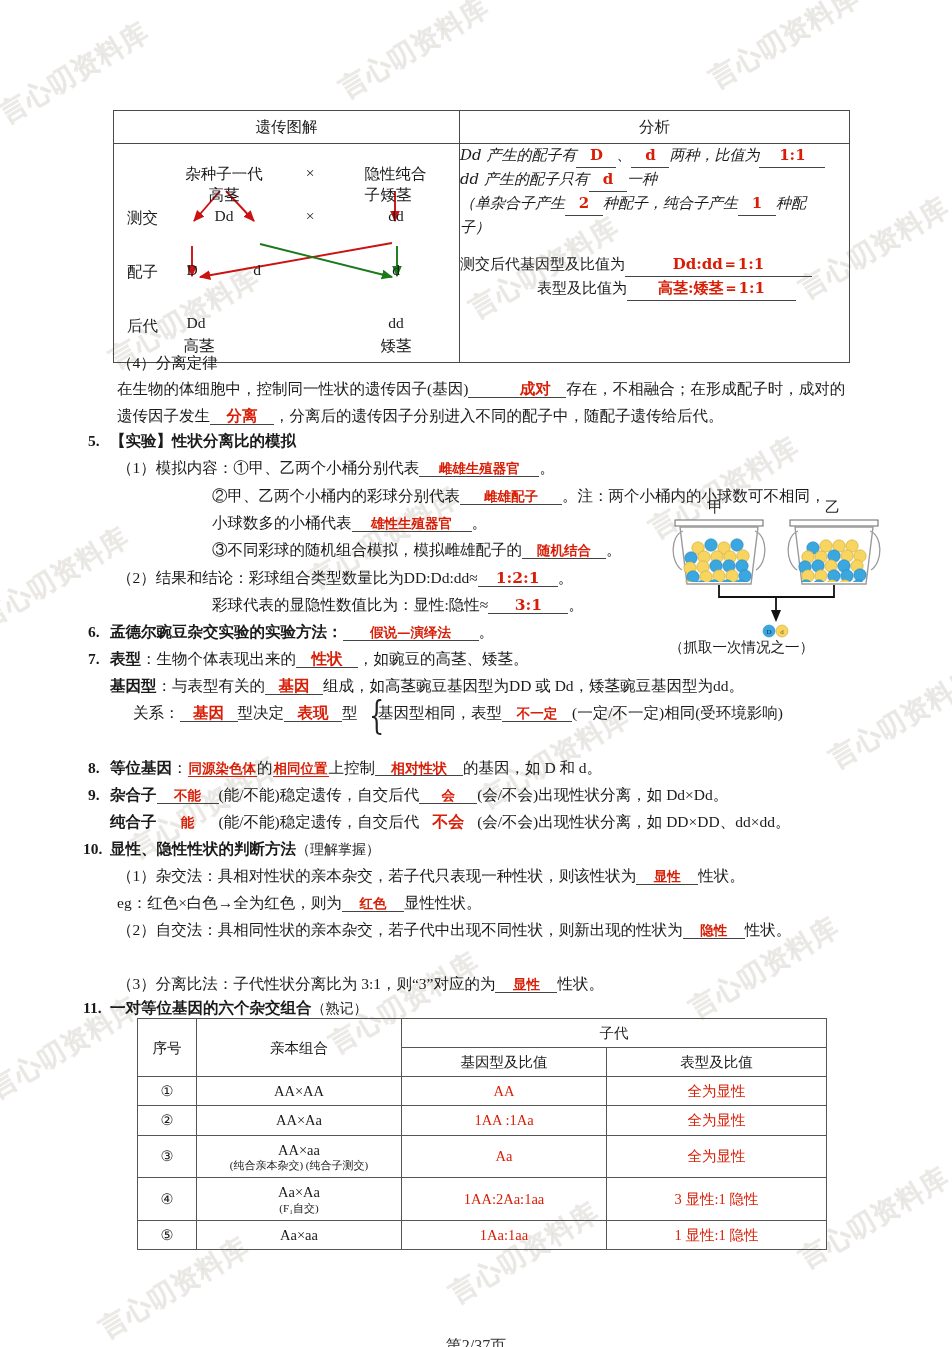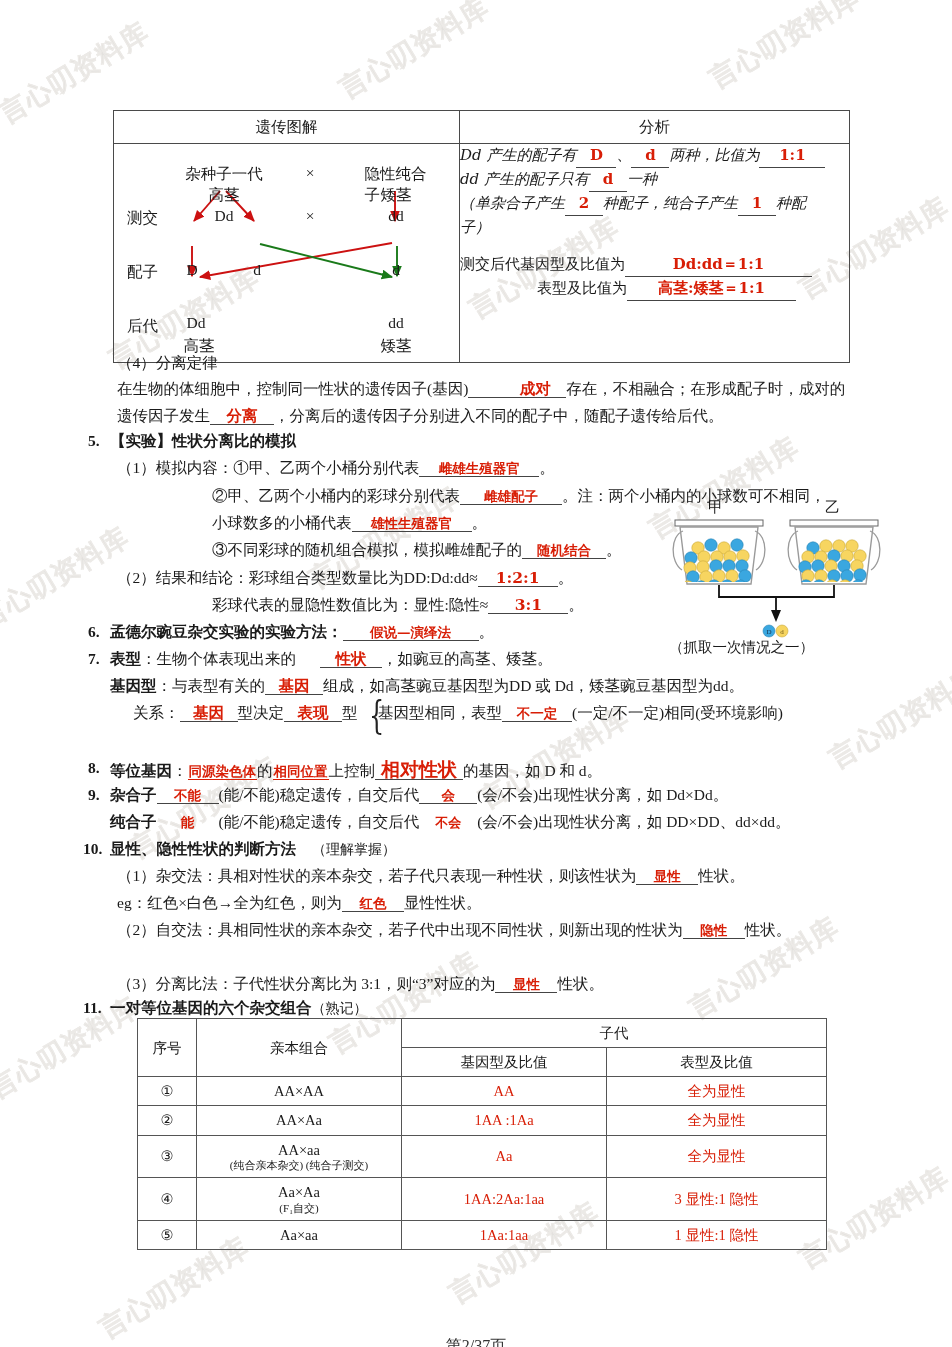--- a/index.html
+++ b/index.html
@@ -28,21 +28,21 @@
     display:inline-block;border-bottom:1px solid #444;
     text-align:center;color:#d81e06;
     font-family:"DejaVu Serif","Liberation Serif",serif;font-weight:600;
     padding:0 2px;vertical-align:baseline;
   }
   .redu{
     color:#d81e06;border-bottom:1px solid #d81e06;font-weight:600;
     display:inline-block;padding:0 1px;
   }
   .nob{display:inline-block;color:#d81e06;font-weight:600;text-align:center;padding:0 2px;}
-  .small{font-size:12px;margin-left:16px;}
+  .small{font-size:12px;}
 
   
   #t1{position:absolute;left:113px;top:110px;width:737px;border:1px solid #4a4a4a;
       border-collapse:collapse;font-size:15.5px;background:transparent;}
   #t1 td{border:1px solid #4a4a4a;vertical-align:top;padding:0;}
   #t1 .hd{text-align:center;padding:6px 0 5px;font-size:15.5px;}
   #diagcell{height:218px;position:relative;}
   #anacell{padding:8px 6px 4px 8px;position:relative;}
   .dtxt{position:absolute;font-size:15.5px;font-family:"Liberation Serif",serif;}
   .dtxt.c{transform:translateX(-50%);}
@@ -210,44 +210,44 @@
     <span>彩球代表的显隐性数值比为：显性:隐性≈</span><span class="blank" style="width:76px;">3:1</span><span>。</span>
   </div>
 
   <div class="ln b" style="left:88px;top:624px;">6.</div>
   <div class="ln" style="left:110px;top:624px;">
     <span class="b">孟德尔豌豆杂交实验的实验方法：</span><span class="blank" style="width:132px;font-size:13.5px;">假说—演绎法</span><span>。</span>
   </div>
 
   <div class="ln b" style="left:88px;top:651px;">7.</div>
   <div class="ln" style="left:110px;top:651px;">
-    <span class="b">表型</span><span>：生物个体表现出来的</span><span class="blank" style="width:58px;margin-left:24px;">性状</span><span>，如豌豆的高茎、矮茎。</span>
+    <span class="b">表型</span><span>：生物个体表现出来的</span><span class="blank" style="width:58px;">性状</span><span>，如豌豆的高茎、矮茎。</span>
   </div>
   <div class="ln" style="left:110px;top:678px;">
     <span class="b">基因型</span><span>：与表型有关的</span><span class="blank" style="width:54px;">基因</span><span>组成，如高茎豌豆基因型为DD 或 Dd，矮茎豌豆基因型为dd。</span>
   </div>
   <div class="ln" style="left:133px;top:705px;">
     <span>关系：</span><span class="blank" style="width:54px;">基因</span><span>型决定</span><span class="blank" style="width:54px;">表现</span><span>型</span>
   </div>
   <div class="brace" style="left:364px;top:694px;">{</div>
   <div class="ln" style="left:378px;top:705px;">
     <span>基因型相同，表型</span><span class="blank" style="width:66px;font-size:13.5px;">不一定</span><span>(一定/不一定)相同(受环境影响)</span>
   </div>
 
   <div class="ln b" style="left:88px;top:760px;">8.</div>
   <div class="ln" style="left:110px;top:760px;">
-    <span class="b">等位基因</span><span>：</span><span class="redu" style="font-size:13.5px;">同源染色体</span><span>的</span><span class="redu" style="font-size:13.5px;">相同位置</span><span>上控制</span><span class="blank" style="width:84px;font-size:19px;">相对性状</span><span>的基因，如 D 和 d。</span>
+    <span class="b">等位基因</span><span>：</span><span class="redu" style="font-size:13.5px;">同源染色体</span><span>的</span><span class="redu" style="font-size:13.5px;">相同位置</span><span>上控制</span><span class="blank" style="width:84px;font-size:14px;">相对性状</span><span>的基因，如 D 和 d。</span>
   </div>
 
   <div class="ln b" style="left:88px;top:787px;">9.</div>
   <div class="ln" style="left:110px;top:787px;">
     <span class="b">杂合子</span><span class="blank" style="width:58px;font-size:13.5px;">不能</span><span>(能/不能)稳定遗传，自交后代</span><span class="blank" style="width:54px;font-size:13.5px;">会</span><span>(会/不会)出现性状分离，如 Dd×Dd。</span>
   </div>
   <div class="ln" style="left:110px;top:814px;">
-    <span class="b">纯合子</span><span class="nob" style="width:58px;font-size:13.5px;">能</span><span>(能/不能)稳定遗传，自交后代</span><span class="nob" style="width:54px;font-size:13px;">不会</span><span>(会/不会)出现性状分离，如 DD×DD、dd×dd。</span>
+    <span class="b">纯合子</span><span class="nob" style="width:58px;font-size:13.5px;">能</span><span>(能/不能)稳定遗传，自交后代</span><span class="nob" style="width:54px;font-size:16px;">不会</span><span>(会/不会)出现性状分离，如 DD×DD、dd×dd。</span>
   </div>
 
   <div class="ln b" style="left:83px;top:841px;">10.</div>
   <div class="ln" style="left:110px;top:841px;">
     <span class="b">显性、隐性性状的判断方法</span><span class="small" style="font-size:14px;">（理解掌握）</span>
   </div>
   <div class="ln" style="left:117px;top:868px;">
     <span>（1）杂交法：具相对性状的亲本杂交，若子代只表现一种性状，则该性状为</span><span class="blank" style="width:58px;font-size:13.5px;">显性</span><span>性状。</span>
   </div>
   <div class="ln" style="left:117px;top:895px;">

